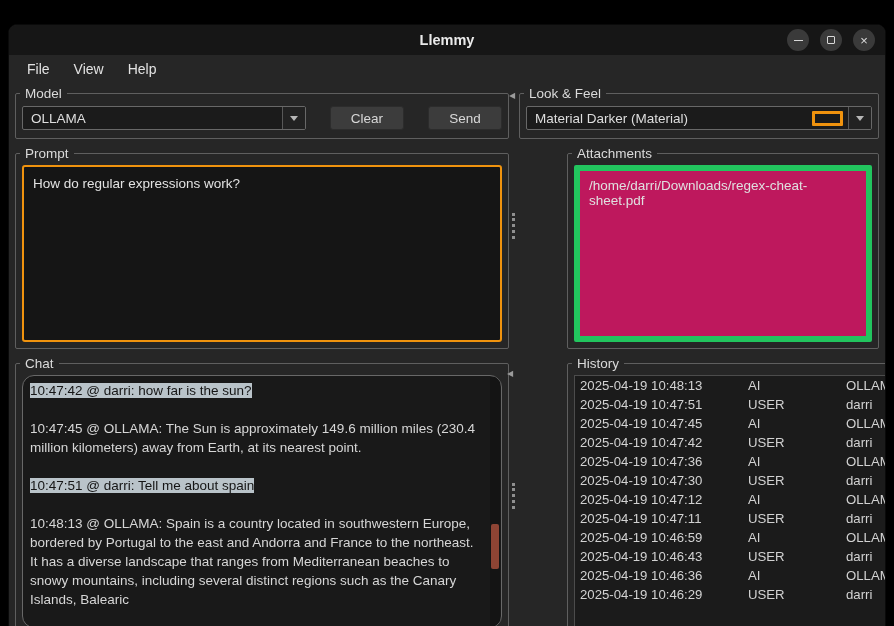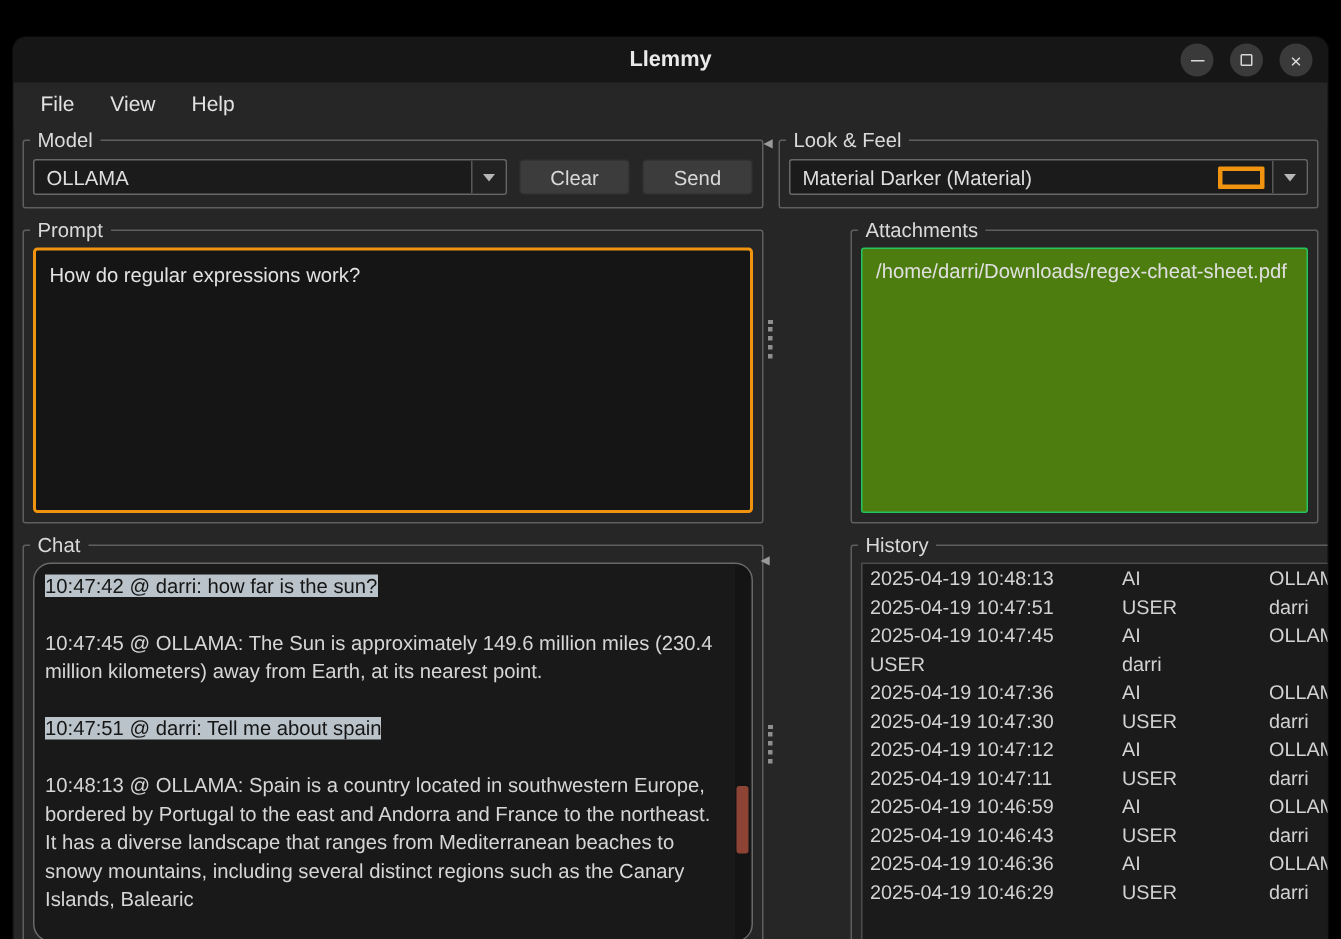--- a/index.html
+++ b/index.html
@@ -19,31 +19,31 @@
   
   .menubar { height:28px; display:flex; align-items:center; padding-left:8px; background:#262626; }
   .menu-item { color:#e2e2e2; font-size:14px; padding:3px 10px; margin-right:4px; border-radius:3px; }
   
   .content { position:relative; padding:10px 6px 2px 6px; }
   .cols { display:grid; grid-template-columns:494px 10px 1fr; }
   .group { position:relative; border:1px solid #5f5f5f; border-radius:2px; }
   .glabel { position:absolute; top:-9px; left:4px; background:#262626; padding:0 5px; color:#dadada; font-size:13.5px; line-height:17px; }
   .row-m { margin-top:14px;gap:24px; }
   
-  .g-row1 { height:46px; padding:10px 6px 6px 6px; display:flex; gap:8px; align-items:center; }
+  .g-row1 { height:46px; padding:10px 6px 6px 6px; display:flex; gap:24px; align-items:center; }
   .combo { flex:1; height:24px; display:flex; align-items:center; background:#1b1b1b; border:1px solid #686868; border-radius:2px; overflow:hidden; }
   .combo .value { flex:1; padding:0 8px; color:#dedede; font-size:13.5px; white-space:nowrap; }
   .combo .arrow-box { width:23px; align-self:stretch; border-left:1px solid #585858; display:flex; align-items:center; justify-content:center; background:#222; }
   .combo .arrow { width:0; height:0; border-left:4px solid transparent; border-right:4px solid transparent; border-top:5px solid #b6b6b6; }
   .swatch { width:31px; height:15px; margin-right:5px; border:3px solid #f0930e; background:#1b1b1b; border-radius:1px; }
   .btn { height:24px; min-width:74px; background:#3c3c3c; border:1px solid #2c2c2c; border-radius:3px; color:#d8d8d8; font-size:13.5px; font-family:inherit; }
   
   .g-row2 { height:196px; padding:11px 6px 6px 6px; }
   .prompt-area { height:100%; background:#151515; border:2px solid #f0930e; border-radius:3px; padding:7px 9px; color:#e2e2e2; font-size:13.5px; line-height:19px; }
-  .attach-area { height:100%; background:#4d7c0f; border:1px solid #22c55e; border-radius:2px; padding:7px 9px; color:#e0e0e0; font-size:13.5px; }
+  .attach-area { height:100%; background:#be185d; border:6px solid #22c55e; border-radius:2px; padding:7px 9px; color:#e0e0e0; font-size:13.5px; }
   
   .g-row3 { height:272px; padding:11px 6px 6px 6px; }
   .chat-area { position:relative; height:100%; background:#191919; border:1px solid #686868; border-radius:12px; padding:5px 18px 4px 7px; overflow:hidden; color:#d6d6d6; font-size:13.5px; line-height:19px; }
   .msg { margin:0 0 19px 0; }
   .msg-text.selected { background:#b9c3c9; color:#151515; }
   .vscroll { position:absolute; top:1px; right:1px; bottom:1px; width:10px; background:#141414; }
   .vscroll .thumb { position:absolute; left:1px; right:1px; border-radius:2px; }
   .chat-thumb { top:59%; height:18%; background:#8e4434; }
   .hist-thumb { top:26px; height:78%; background:#3c3c3c; }
   
@@ -149,20 +149,21 @@
               <div class="cell">2025-04-19 10:47:51</div>
               <div class="cell">USER</div>
               <div class="cell">darri</div>
             </div>
           <div class="trow">
               <div class="cell">2025-04-19 10:47:45</div>
               <div class="cell">AI</div>
               <div class="cell">OLLAMA</div>
             </div>
           <div class="trow">
+              <div class="cell">2025-04-19 10:47:42</div>
               <div class="cell">USER</div>
               <div class="cell">darri</div>
             </div>
           <div class="trow">
               <div class="cell">2025-04-19 10:47:36</div>
               <div class="cell">AI</div>
               <div class="cell">OLLAMA</div>
             </div>
           <div class="trow">
               <div class="cell">2025-04-19 10:47:30</div>

